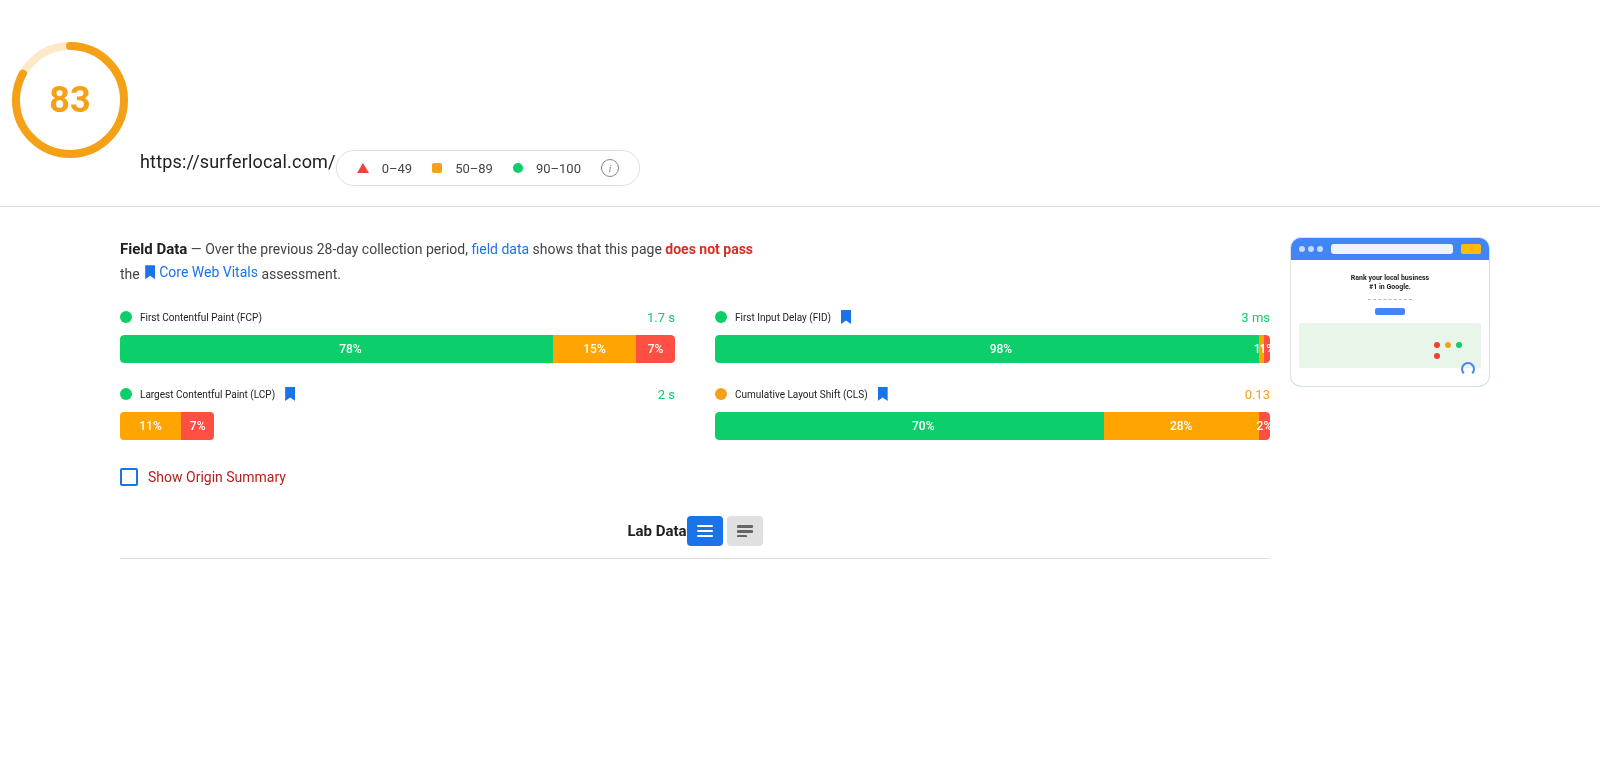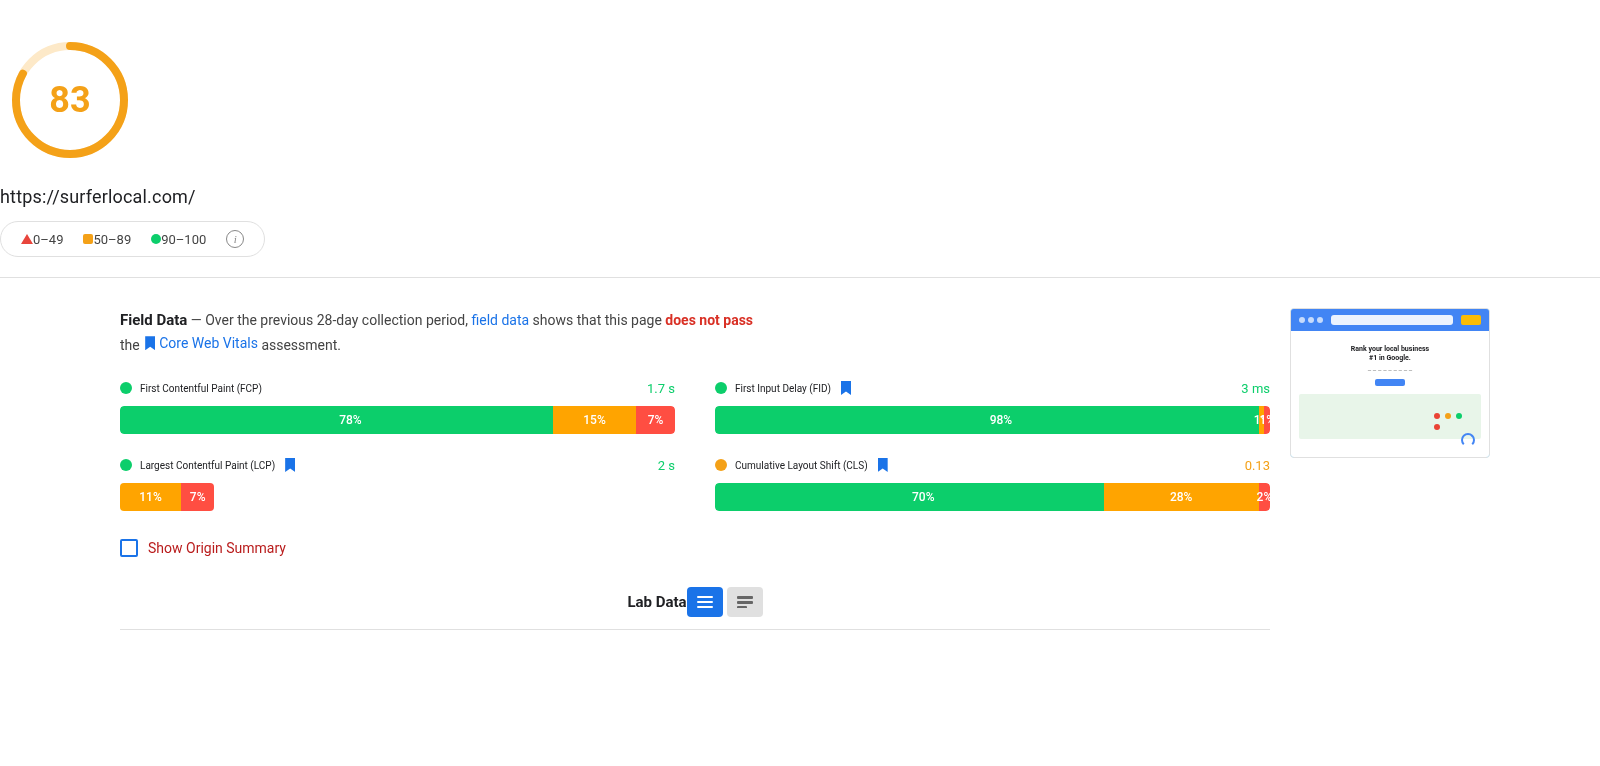--- a/index.html
+++ b/index.html
@@ -11,22 +11,22 @@
     }
 
     .page-wrapper {
       max-width: 1600px;
       margin: 0 auto;
     }
 
     
     .score-section {
       display: flex;
-      flex-direction: column;
-      align-items: flex-start;
+      flex-direction: row;
+      align-items: flex-end;
       padding: 30px 0 20px;
       border-bottom: 1px solid #e0e0e0;
     }
 
     .score-circle-container {
       position: relative;
       width: 140px;
       height: 140px;
       margin-bottom: 16px;
     }
@@ -76,21 +76,21 @@
       border: 1px solid #e0e0e0;
       border-radius: 20px;
       padding: 8px 20px;
       font-size: 13px;
       color: #444;
     }
 
     .legend-item {
       display: flex;
       align-items: center;
-      gap: 0;
+      gap: 13px;
     }
 
     .legend-triangle {
       width: 0;
       height: 0;
       border-left: 6px solid transparent;
       border-right: 6px solid transparent;
       border-bottom: 10px solid #e8453c;
     }
 
@@ -345,21 +345,21 @@
 
     .lab-btn-inactive {
       background: #e0e0e0;
     }
 
     
     .site-thumbnail {
       width: 200px;
       height: 150px;
       border: 1px solid #e0e0e0;
-      border-radius: 4px;
+      border-radius: 11px;
       overflow: hidden;
       background: #7dd3fc;
       position: relative;
     }
 
     .thumbnail-top-bar {
       height: 22px;
       background: #4285f4;
       display: flex;
       align-items: center;

